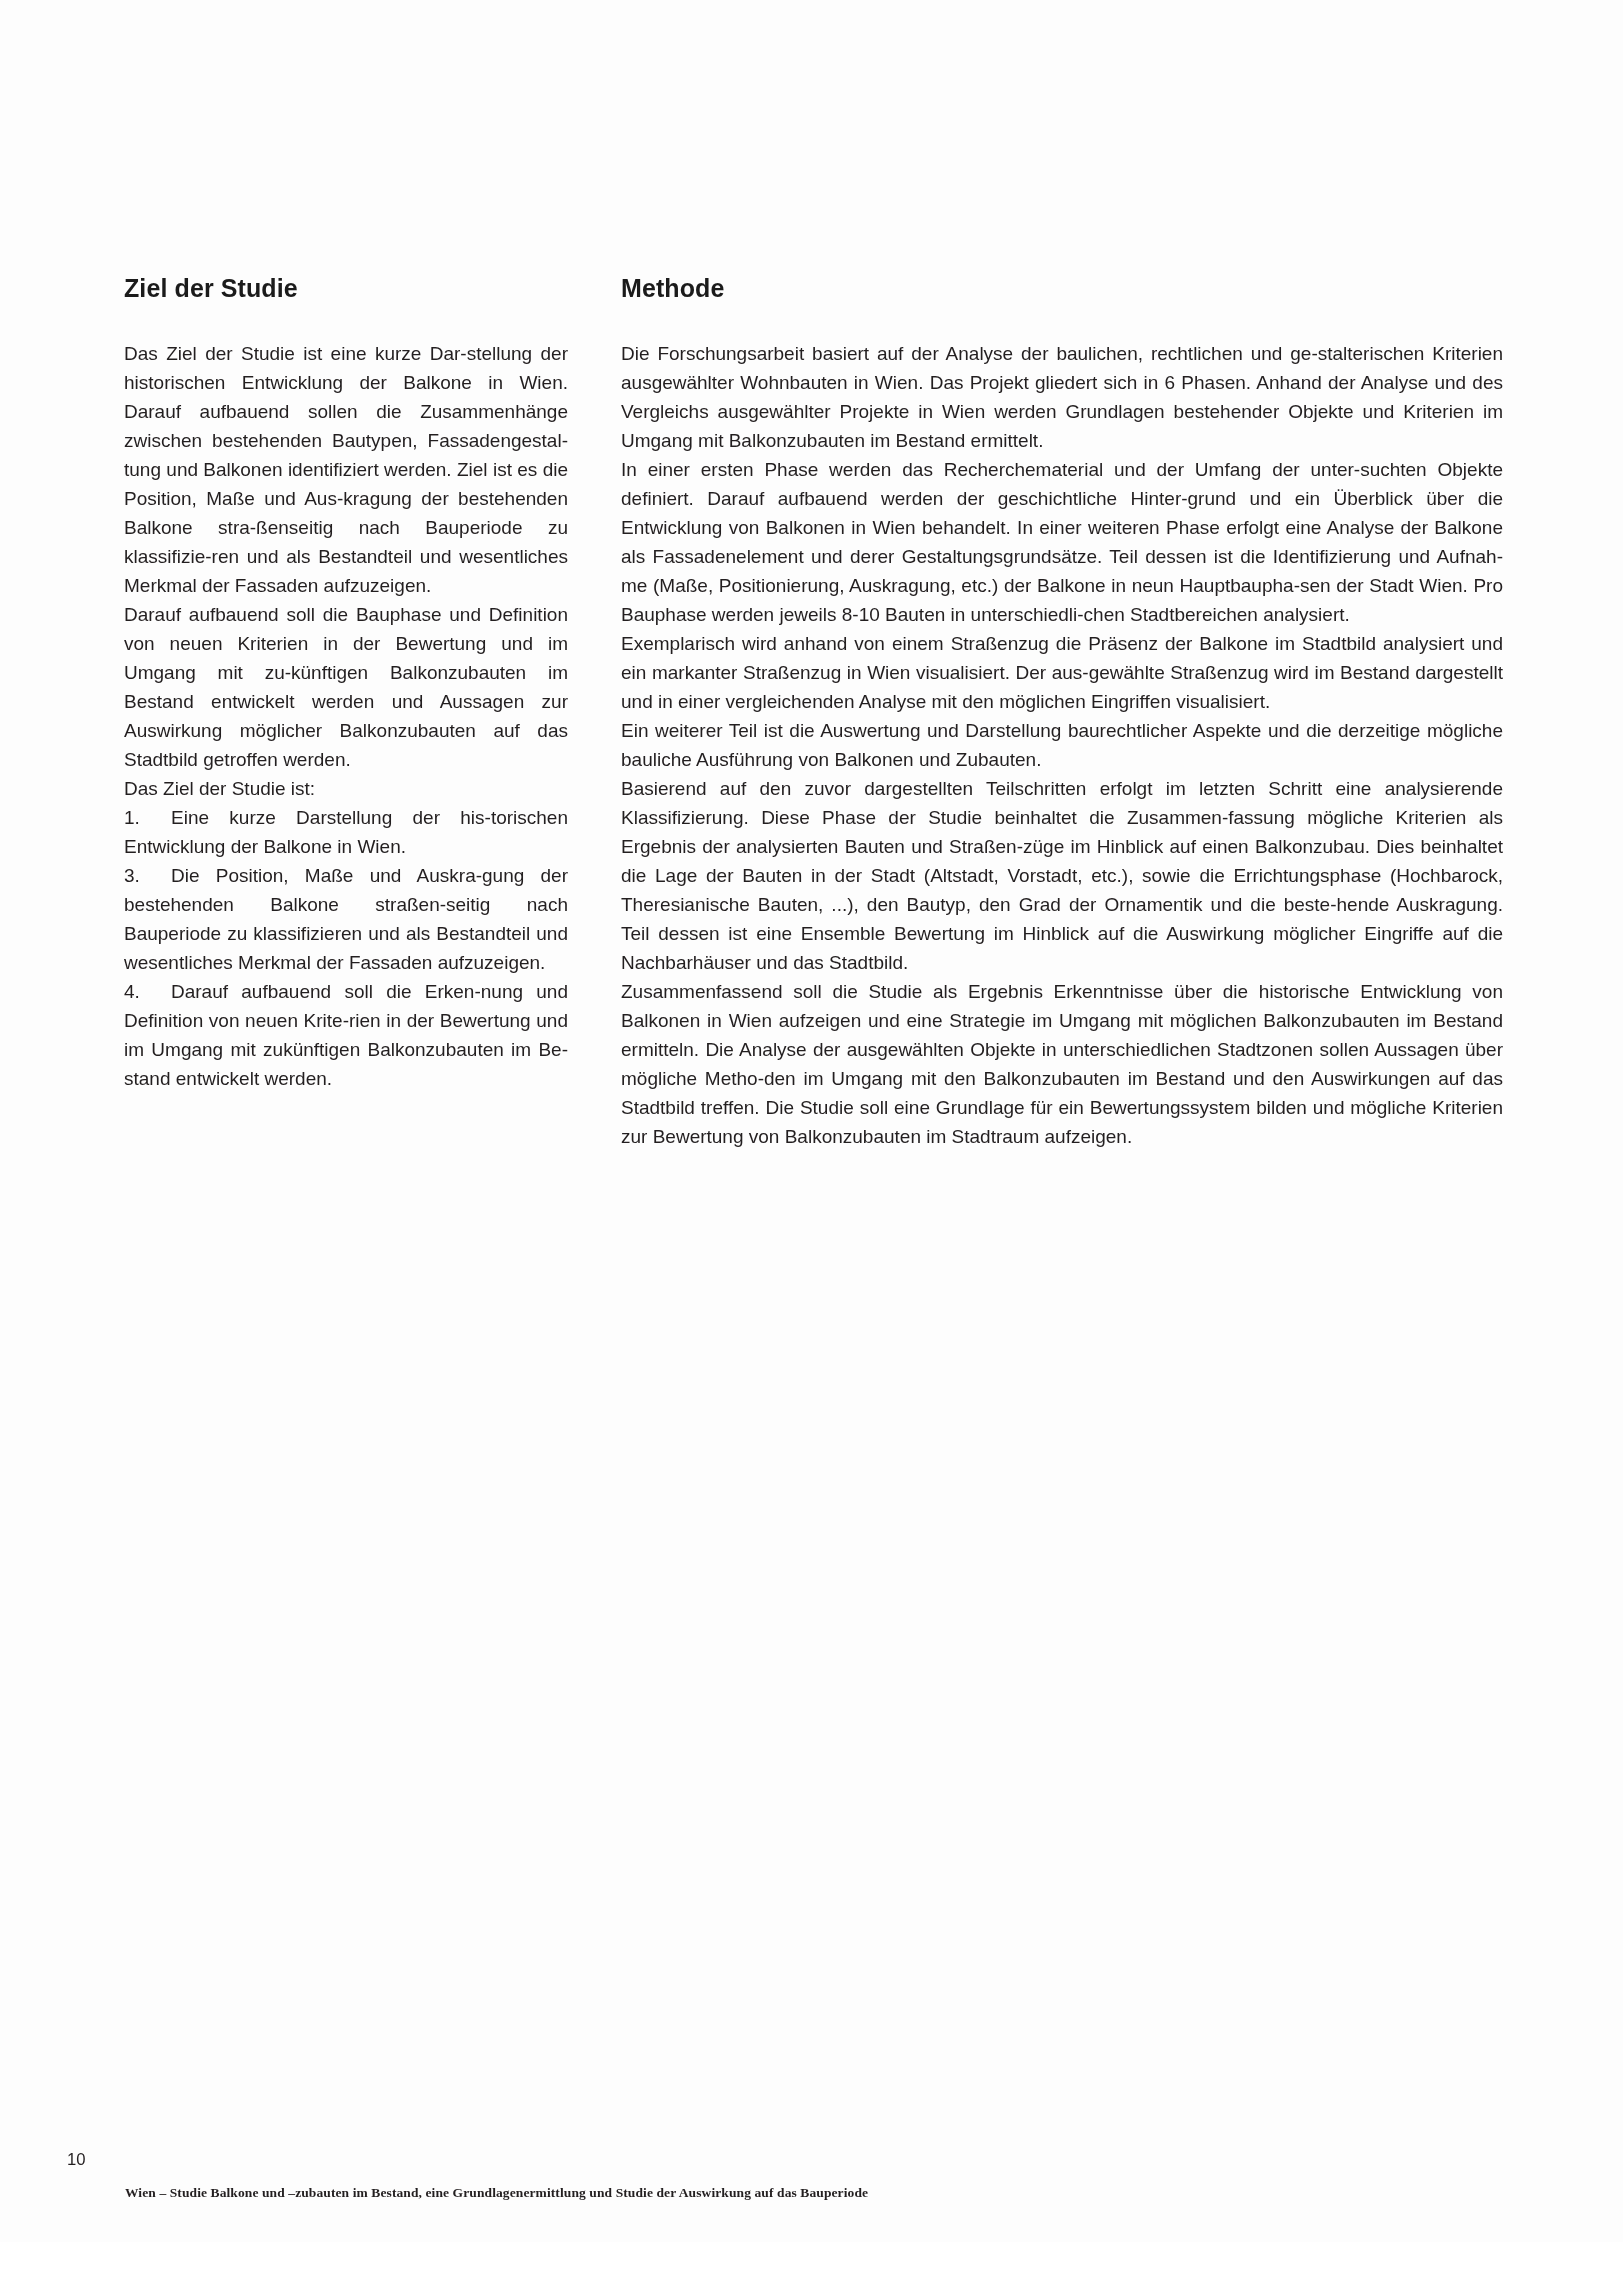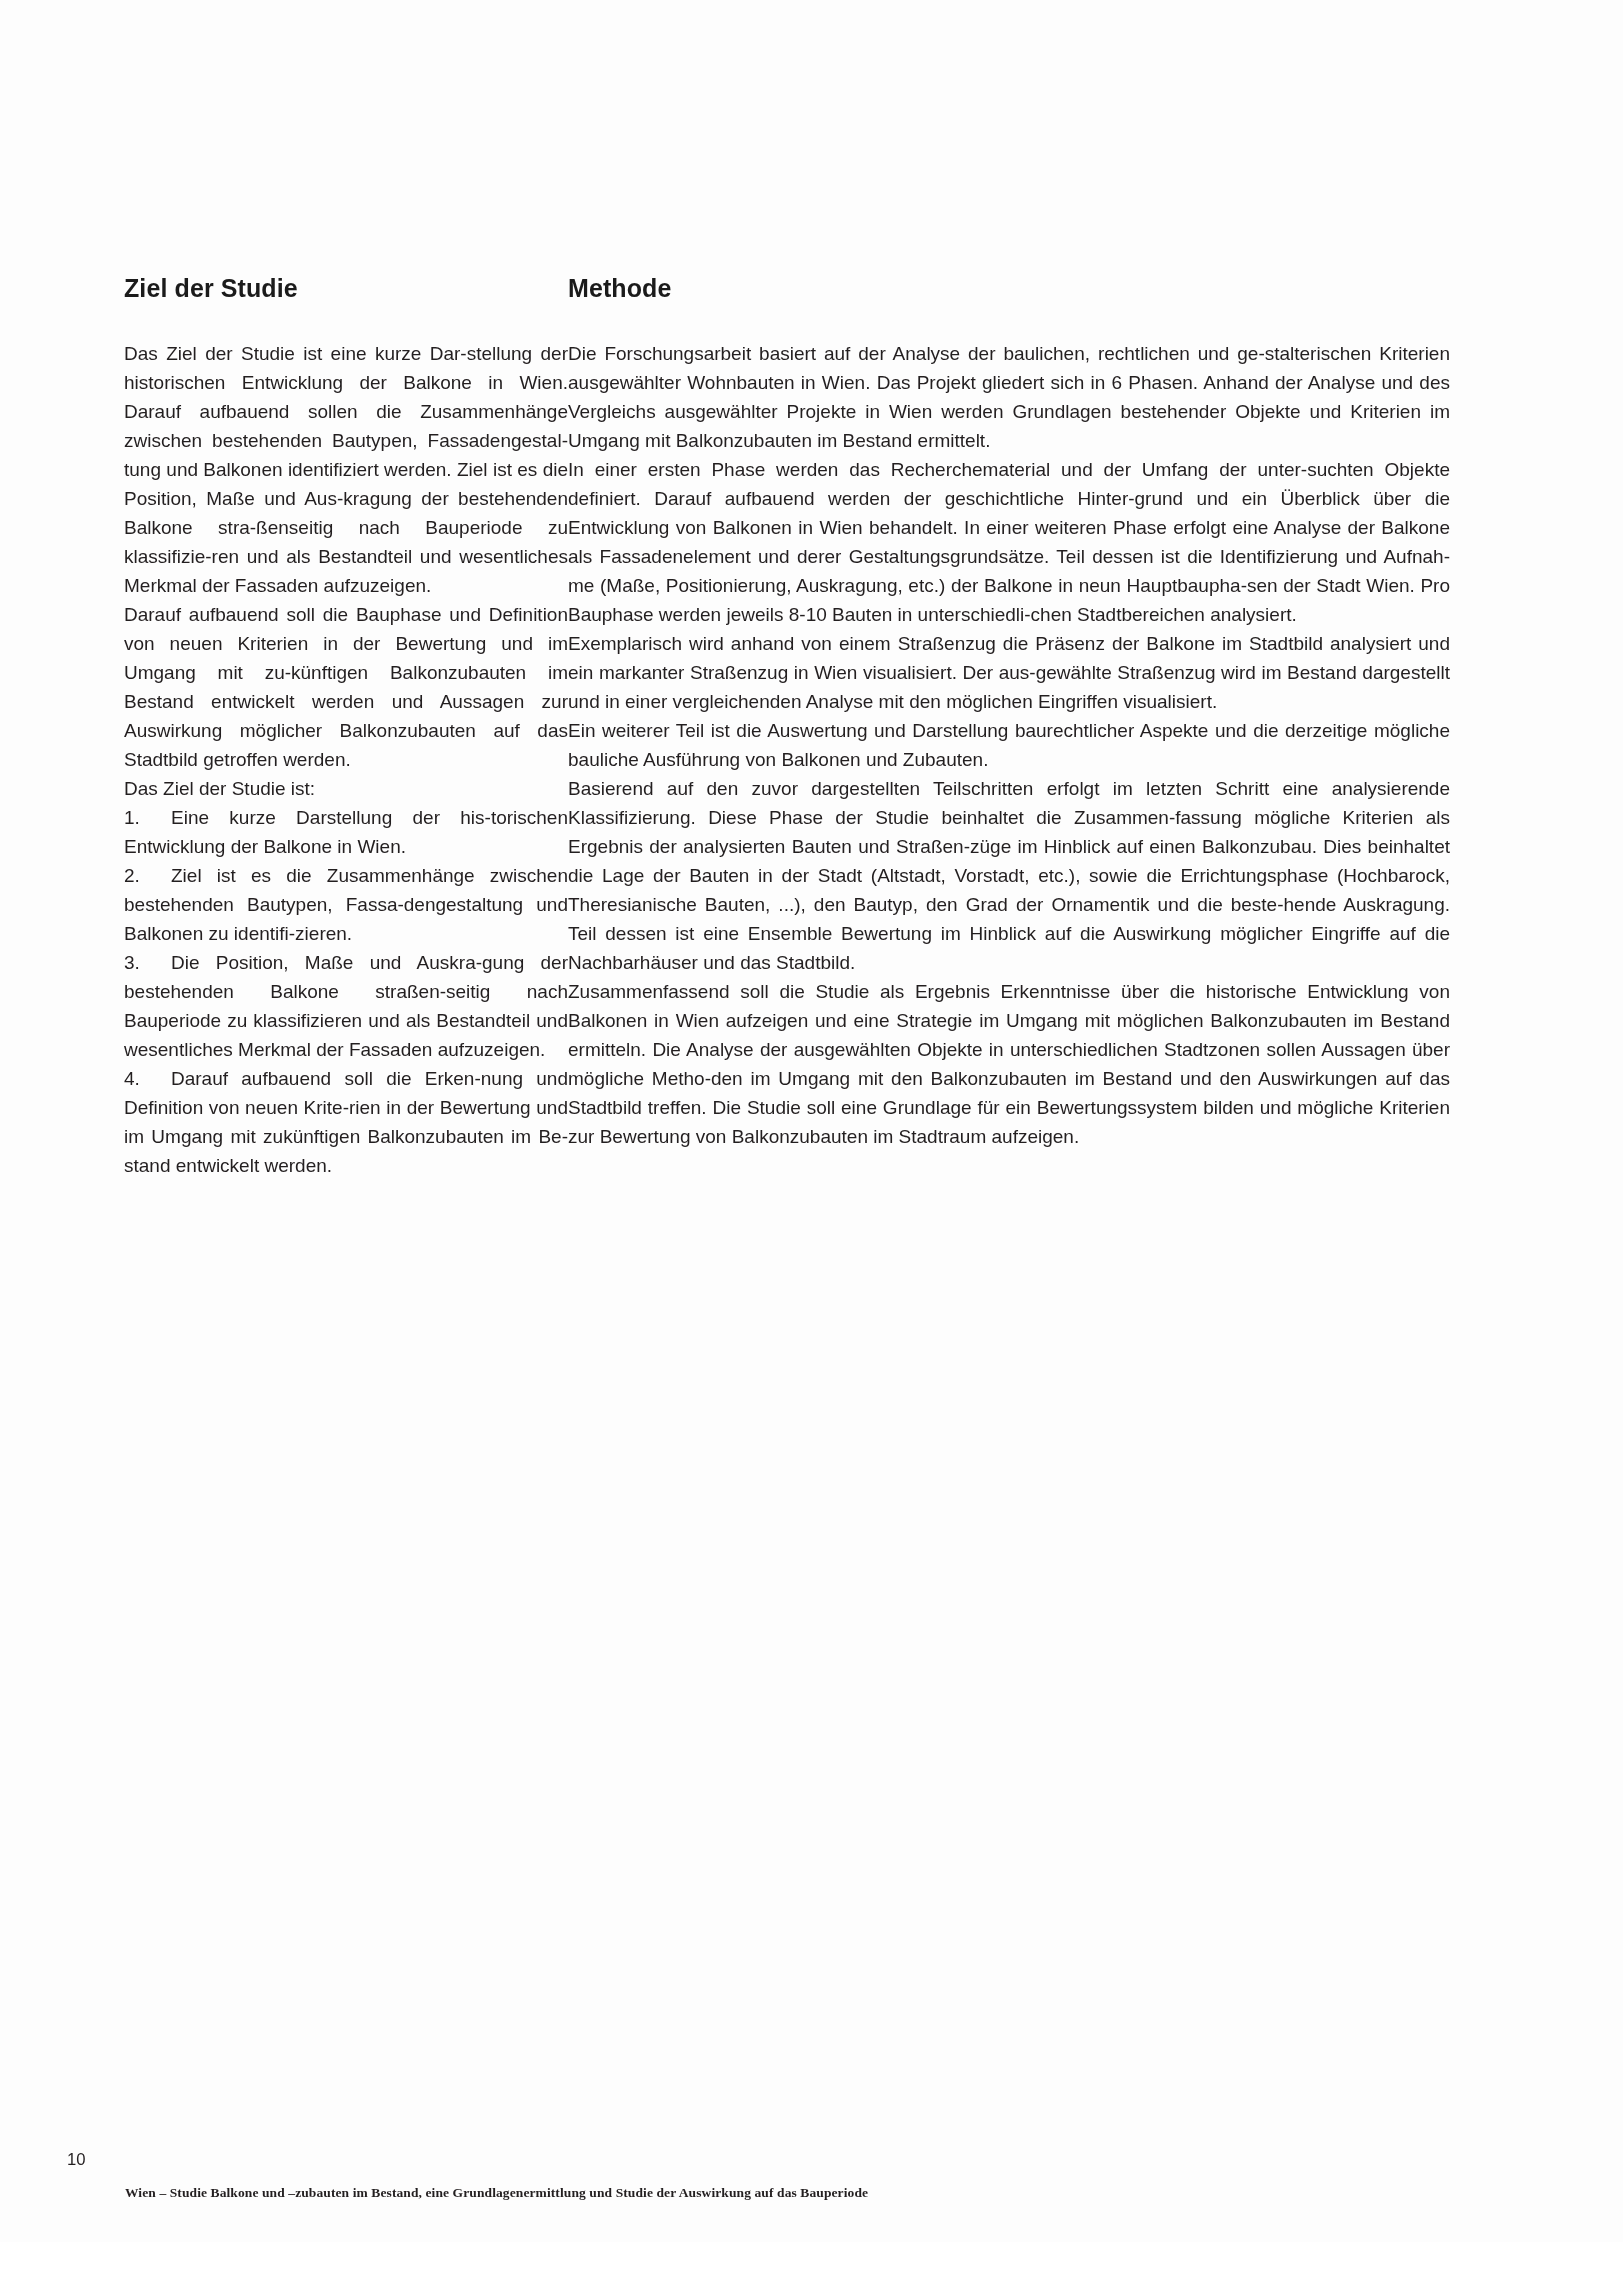--- a/index.html
+++ b/index.html
@@ -21,20 +21,21 @@
     inset: 0;
     background: #fdfdfd;
   }
 
   .content {
     position: absolute;
     left: 124px;
     top: 274px;
     width: 1381px;
     display: flex;
+    gap: 53px;
   }
 
   .column {
     width: 444px;
   }
   .column.right {
     width: 882px;
   }
 
   h2.col-title {
@@ -119,21 +120,20 @@
 <div class="page">
 
   <div class="content">
 
     <div class="column left">
       <h2 class="col-title">Ziel der Studie</h2>
       <p class="para">Das Ziel der Studie ist eine kurze Dar-stellung der historischen Entwicklung der Balkone in Wien. Darauf aufbauend sollen die Zusammenhänge zwischen bestehenden Bautypen, Fassadengestal-tung und Balkonen identifiziert werden. Ziel ist es die Position, Maße und Aus-kragung der bestehenden Balkone stra-ßenseitig nach Bauperiode zu klassifizie-ren und als Bestandteil und wesentliches Merkmal der Fassaden aufzuzeigen.</p>
       <p class="para">Darauf aufbauend soll die Bauphase und Definition von neuen Kriterien in der Bewertung und im Umgang mit zu-künftigen Balkonzubauten im Bestand entwickelt werden und Aussagen zur Auswirkung möglicher Balkonzubauten auf das Stadtbild getroffen werden.</p>
       <p class="para gap">Das Ziel der Studie ist:</p>
       <p class="list-item"><span class="num">1.</span><span>Eine kurze Darstellung der his-torischen Entwicklung der Balkone in Wien.</span></p>
-      <p class="list-item"><span class="num">2.</span><span>Ziel ist es die Zusammenhänge zwischen bestehenden Bautypen, Fassa-dengestaltung und Balkonen  zu identifi-zieren.</span></p>
       <p class="list-item"><span class="num">3.</span><span>Die Position, Maße und Auskra-gung der bestehenden Balkone straßen-seitig nach Bauperiode zu klassifizieren und als Bestandteil und wesentliches Merkmal der Fassaden aufzuzeigen.</span></p>
       <p class="list-item"><span class="num">4.</span><span>Darauf aufbauend soll die Erken-nung und Definition von neuen Krite-rien in der Bewertung und im Umgang mit zukünftigen Balkonzubauten im Be-stand entwickelt werden.</span></p>
     </div>
 
     <div class="column right">
       <h2 class="col-title">Methode</h2>
       <p class="para">Die Forschungsarbeit basiert auf der Analyse der baulichen, rechtlichen und ge-stalterischen Kriterien ausgewählter Wohnbauten in Wien. Das Projekt gliedert sich in 6 Phasen. Anhand der Analyse und des Vergleichs ausgewählter Projekte in Wien werden Grundlagen bestehender Objekte und Kriterien im Umgang mit Balkonzubauten im Bestand ermittelt.</p>
       <p class="para">In einer ersten Phase werden das Recherchematerial und der Umfang der unter-suchten Objekte definiert. Darauf aufbauend werden der geschichtliche Hinter-grund und ein Überblick über die Entwicklung von Balkonen in Wien behandelt. In einer weiteren Phase erfolgt eine Analyse der Balkone als Fassadenelement und derer Gestaltungsgrundsätze. Teil dessen ist die Identifizierung und Aufnah-me (Maße, Positionierung, Auskragung, etc.) der Balkone in neun Hauptbaupha-sen der Stadt Wien. Pro Bauphase werden jeweils 8-10 Bauten in unterschiedli-chen Stadtbereichen analysiert.</p>
       <p class="para">Exemplarisch wird anhand von einem Straßenzug die Präsenz der Balkone im Stadtbild analysiert und ein markanter Straßenzug in Wien visualisiert. Der aus-gewählte Straßenzug wird im Bestand dargestellt und in einer vergleichenden Analyse mit den möglichen Eingriffen visualisiert.</p>
       <p class="para">Ein weiterer Teil ist die Auswertung und Darstellung baurechtlicher Aspekte und die derzeitige mögliche bauliche Ausführung von Balkonen und Zubauten.</p>

